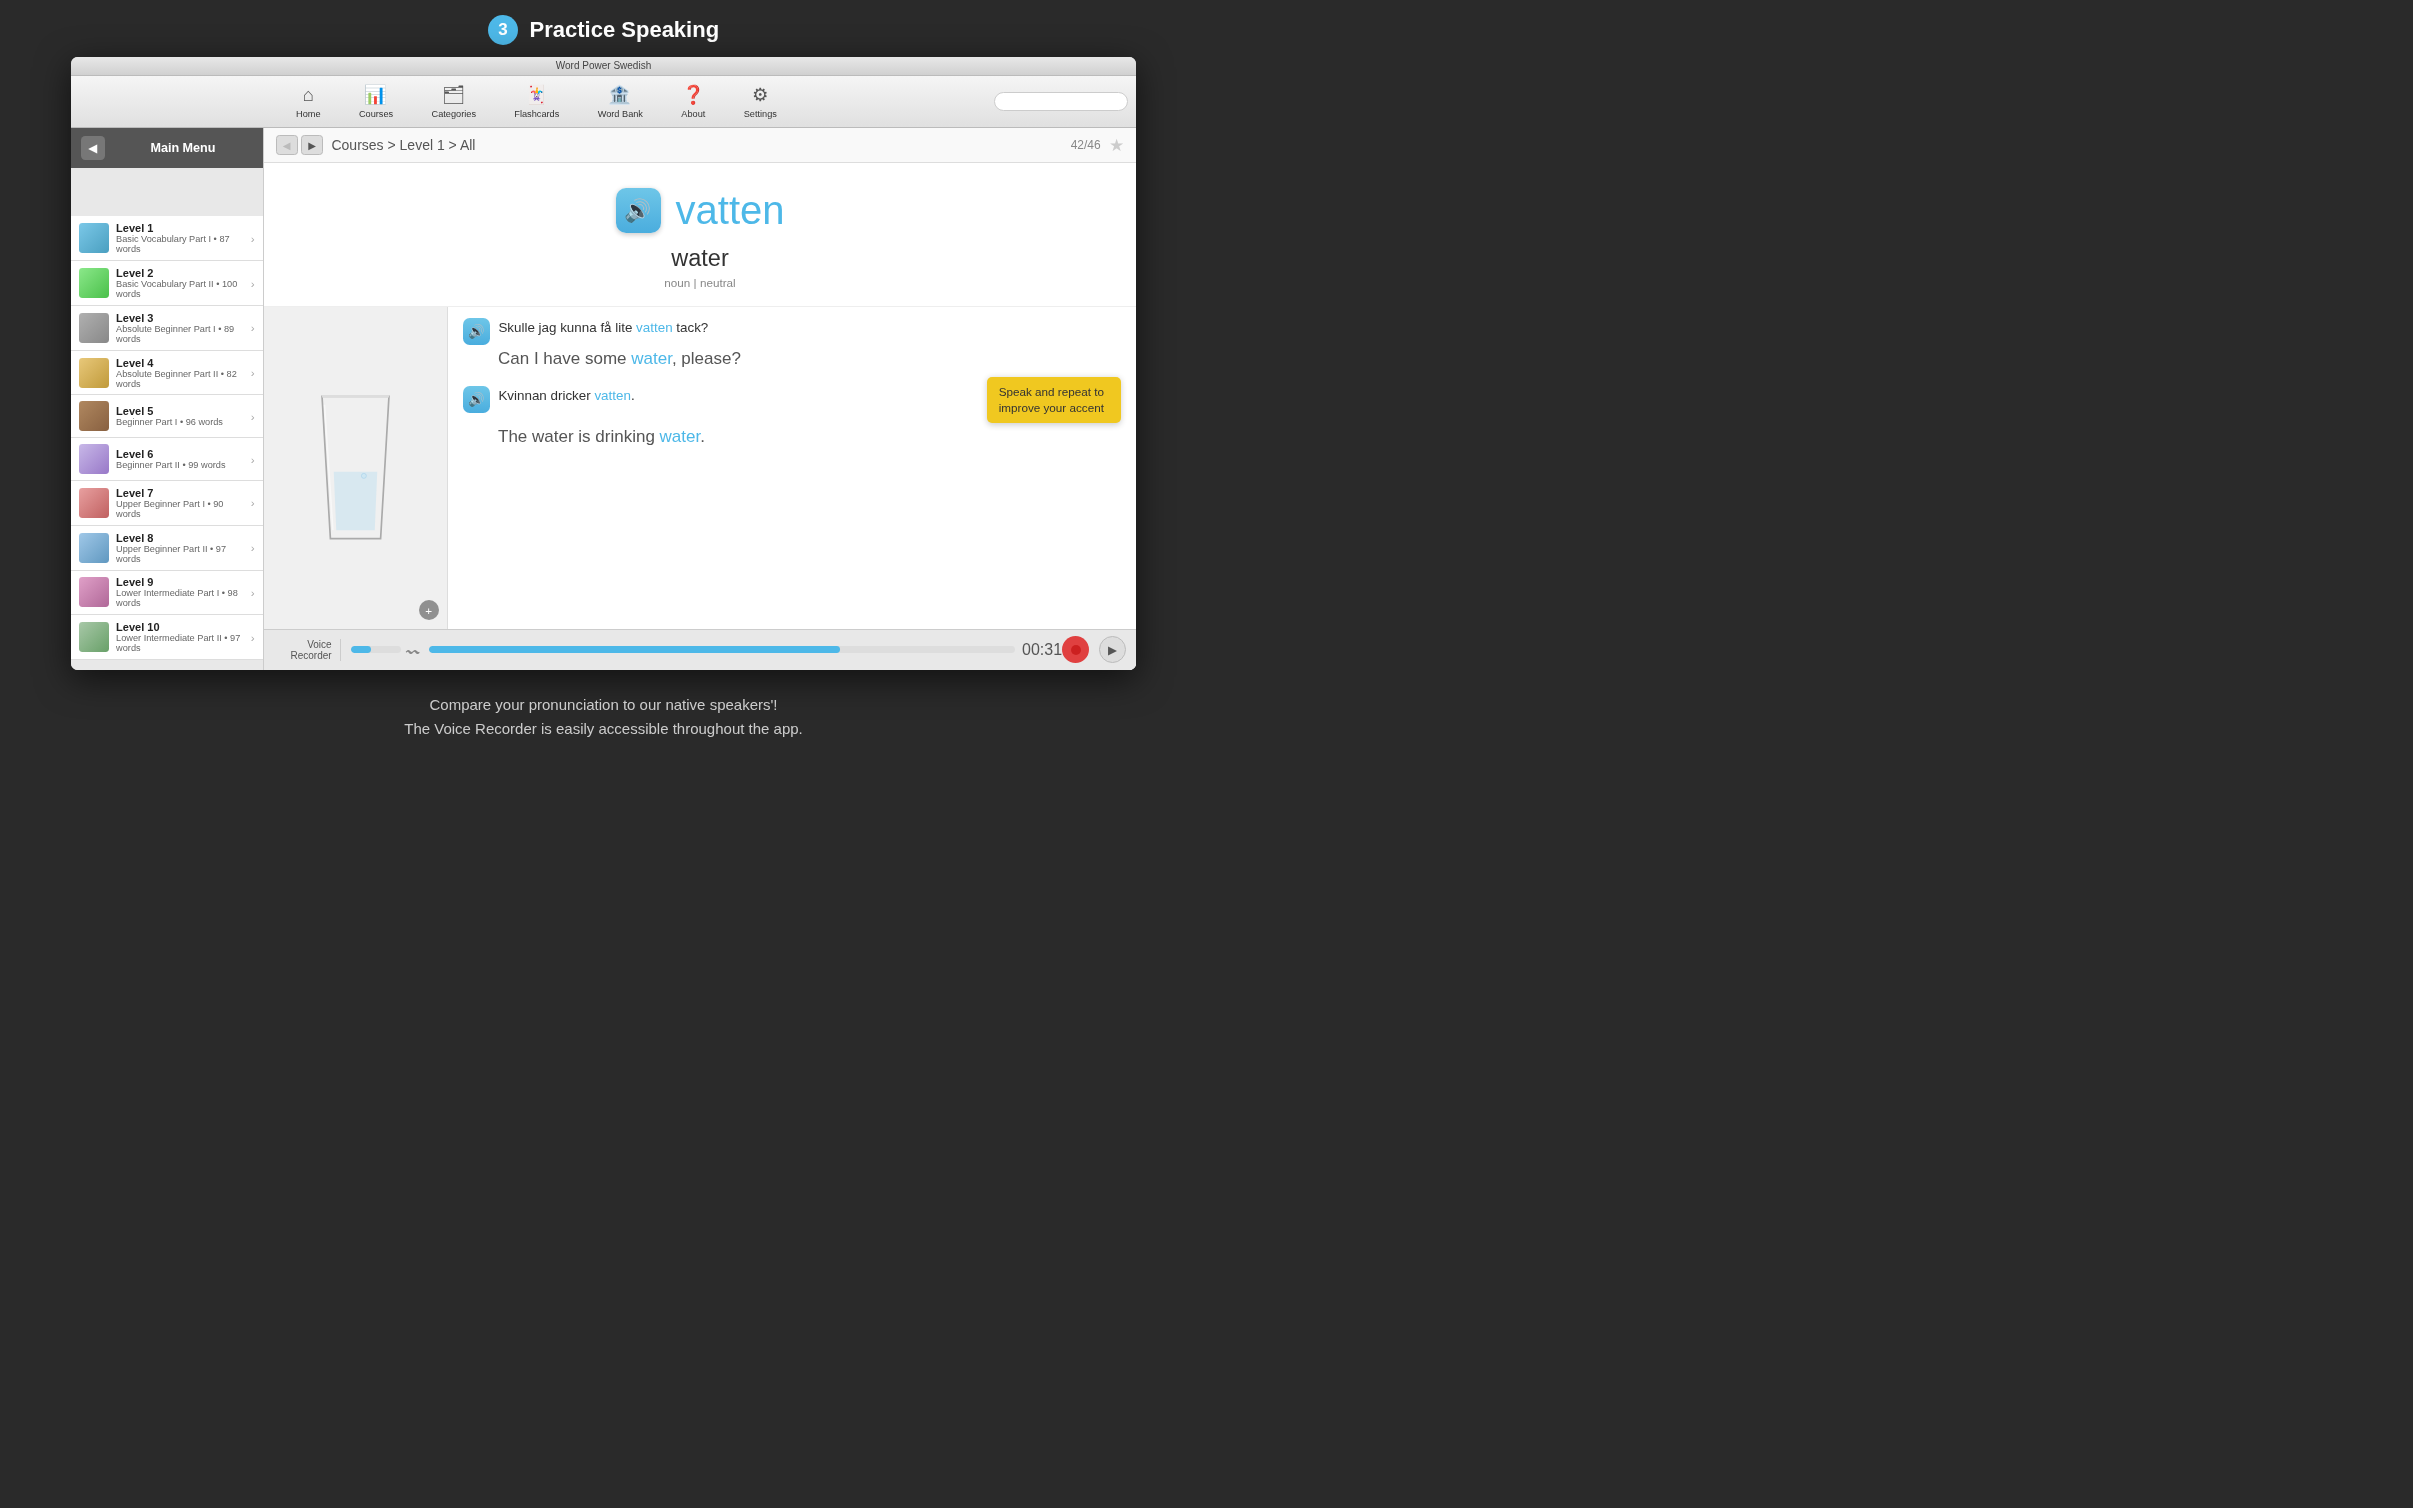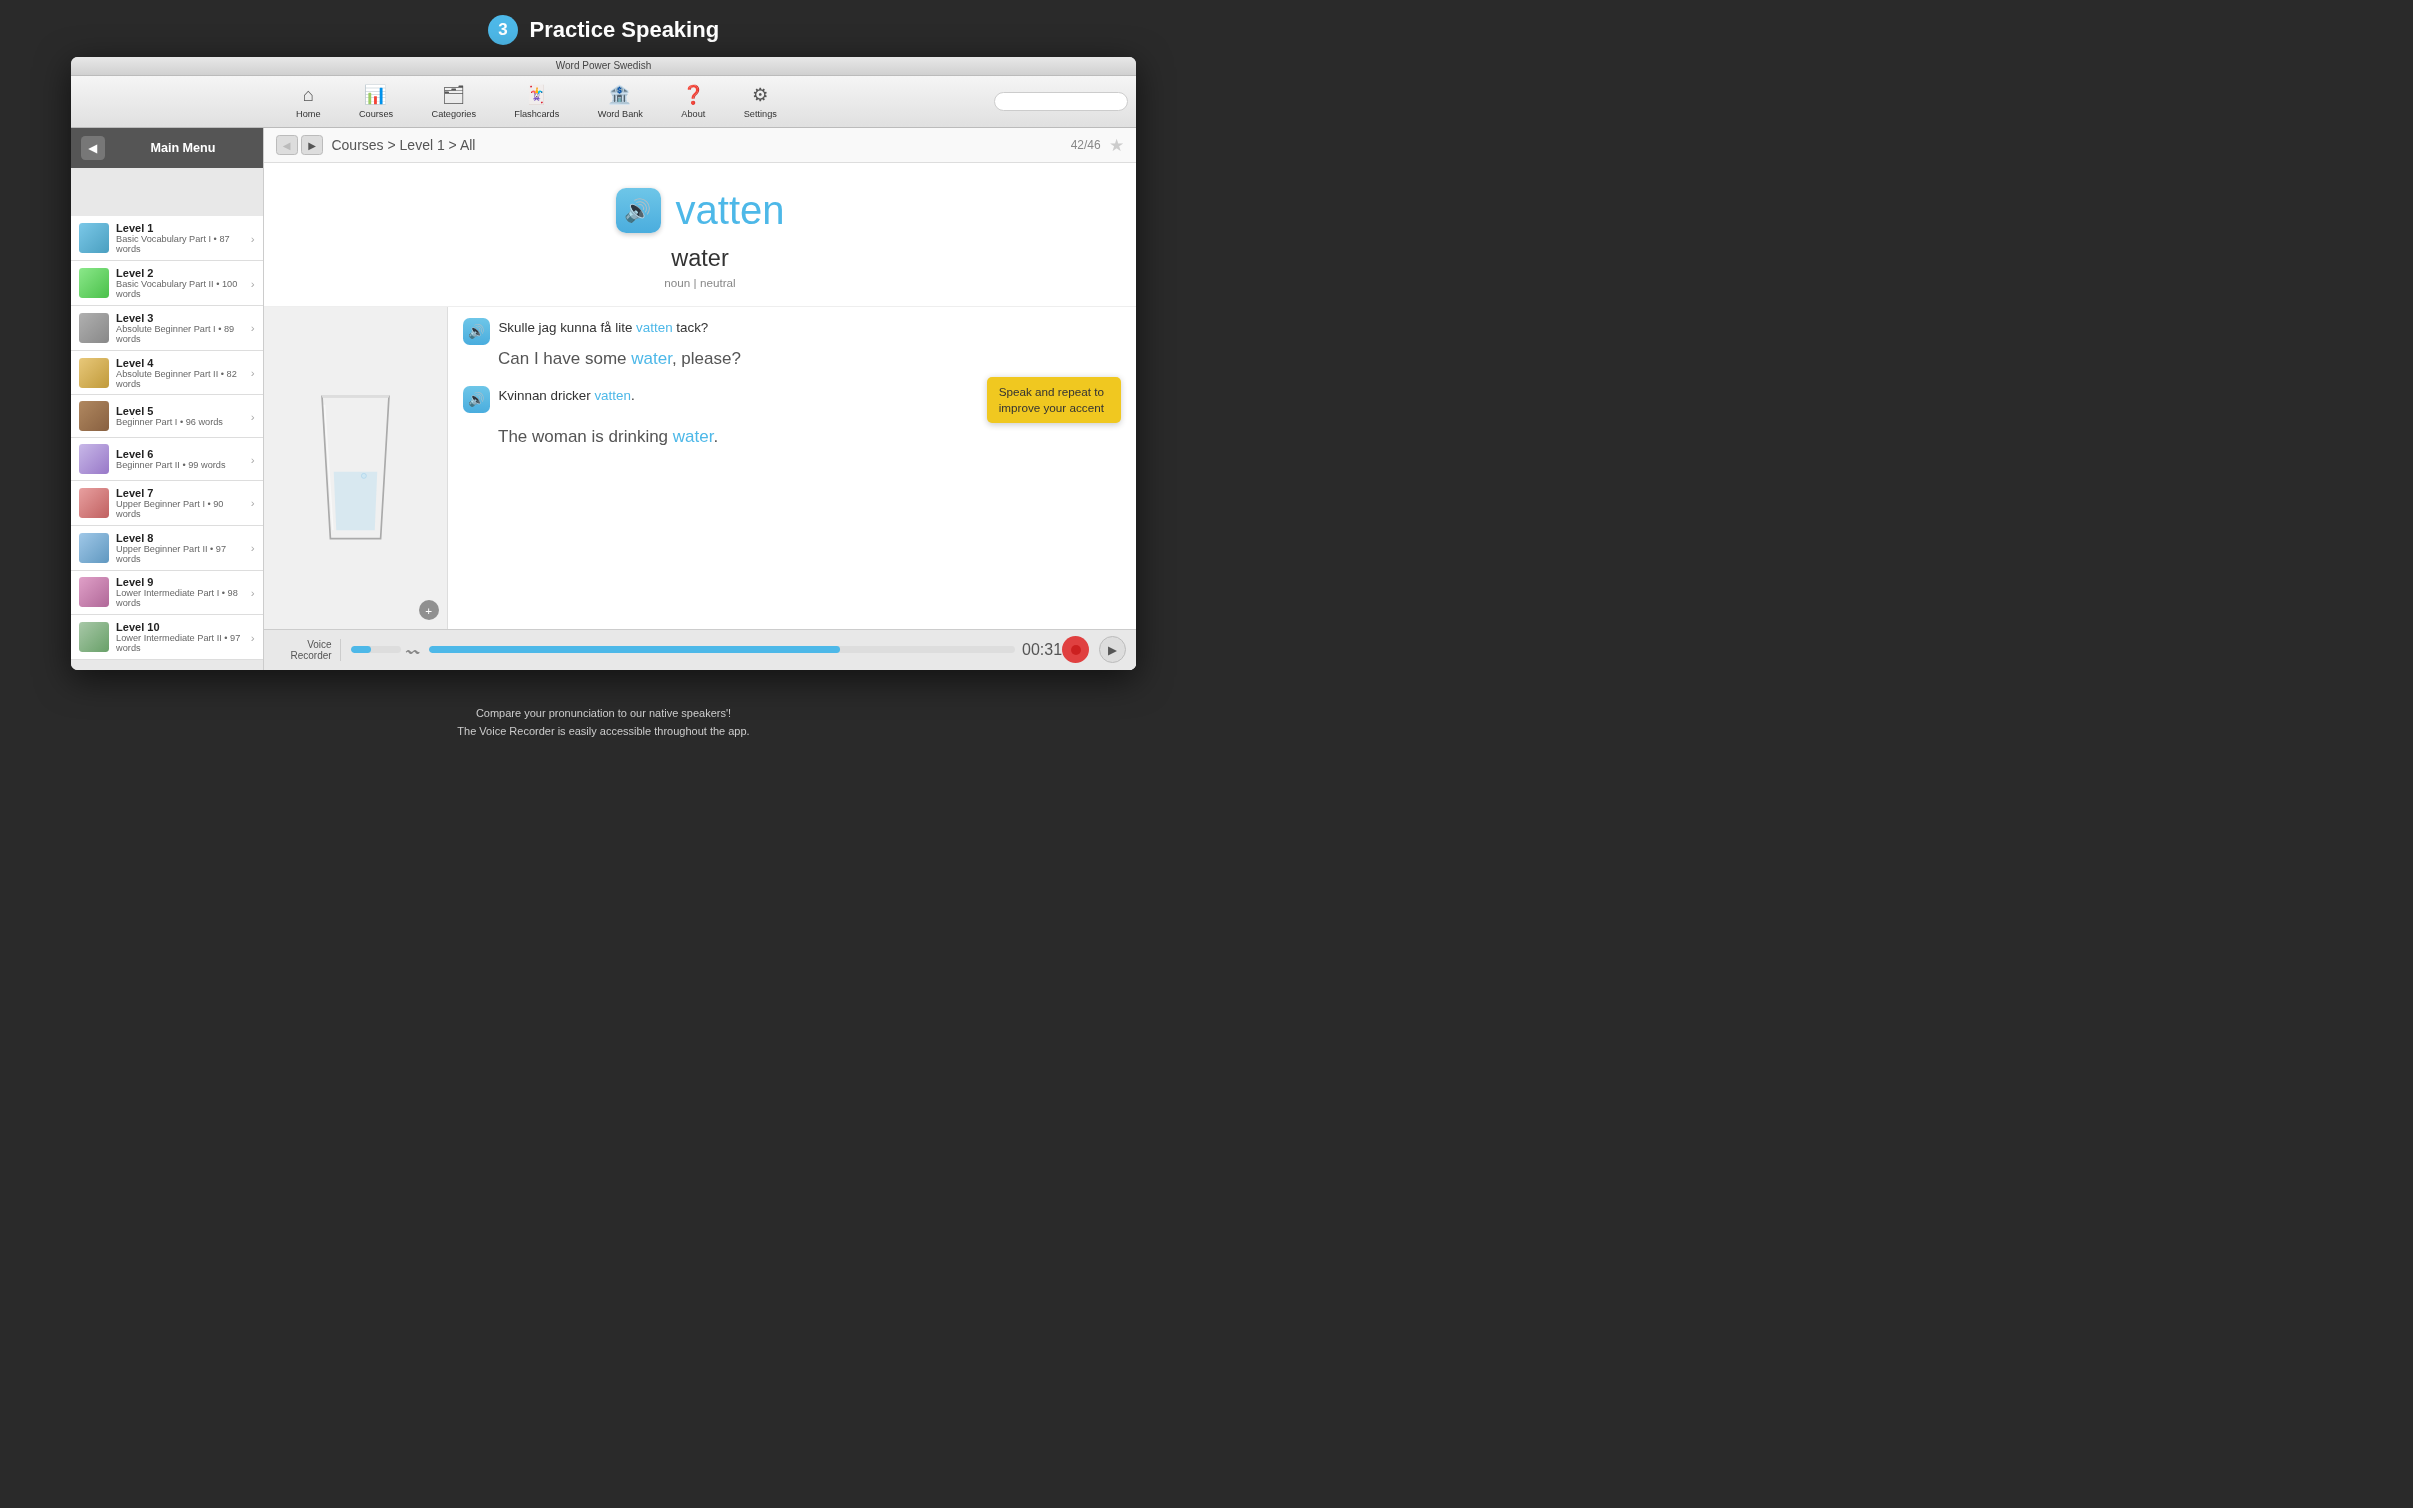--- a/index.html
+++ b/index.html
@@ -507,21 +507,21 @@
     }
 
     
     .bottom-caption {
       position: absolute;
       bottom: 13.4px;
       left: 0;
       right: 0;
       text-align: center;
       color: #ccc;
-      font-size: 11px;
+      font-size: 15px;
       line-height: 1.6;
     }
 
     
     .thumb-1 { background: linear-gradient(135deg, #7bc8e8, #4a9fc0); }
     .thumb-2 { background: linear-gradient(135deg, #8be88a, #4ac04a); }
     .thumb-3 { background: linear-gradient(135deg, #b0b0b0, #888); }
     .thumb-4 { background: linear-gradient(135deg, #e8c87a, #c09a3a); }
     .thumb-5 { background: linear-gradient(135deg, #b08860, #886040); }
     .thumb-6 { background: linear-gradient(135deg, #c8b8e8, #9878c8); }
@@ -737,21 +737,21 @@
             <div class="sentence-row">
               <div class="sentence-speaker">
                 <span class="sentence-speaker-icon">🔊</span>
               </div>
               <span class="sentence-swedish">
                 <span>Kvinnan dricker </span><span class="highlight">vatten</span><span>.</span>
               </span>
               <div class="tooltip-box">Speak and repeat to improve your accent</div>
             </div>
             <div class="sentence-english">
-              <span>The woman is drinking </span><span class="highlight">water</span><span>.</span>
+              <span>The water is drinking </span><span class="highlight">water</span><span>.</span>
             </div>
           </div>
 
         </div>
       </div>
 
       <div class="voice-recorder">
         <span class="recorder-label">Voice Recorder</span>
         <div class="waveform-section">
           <div class="playback-bar">

